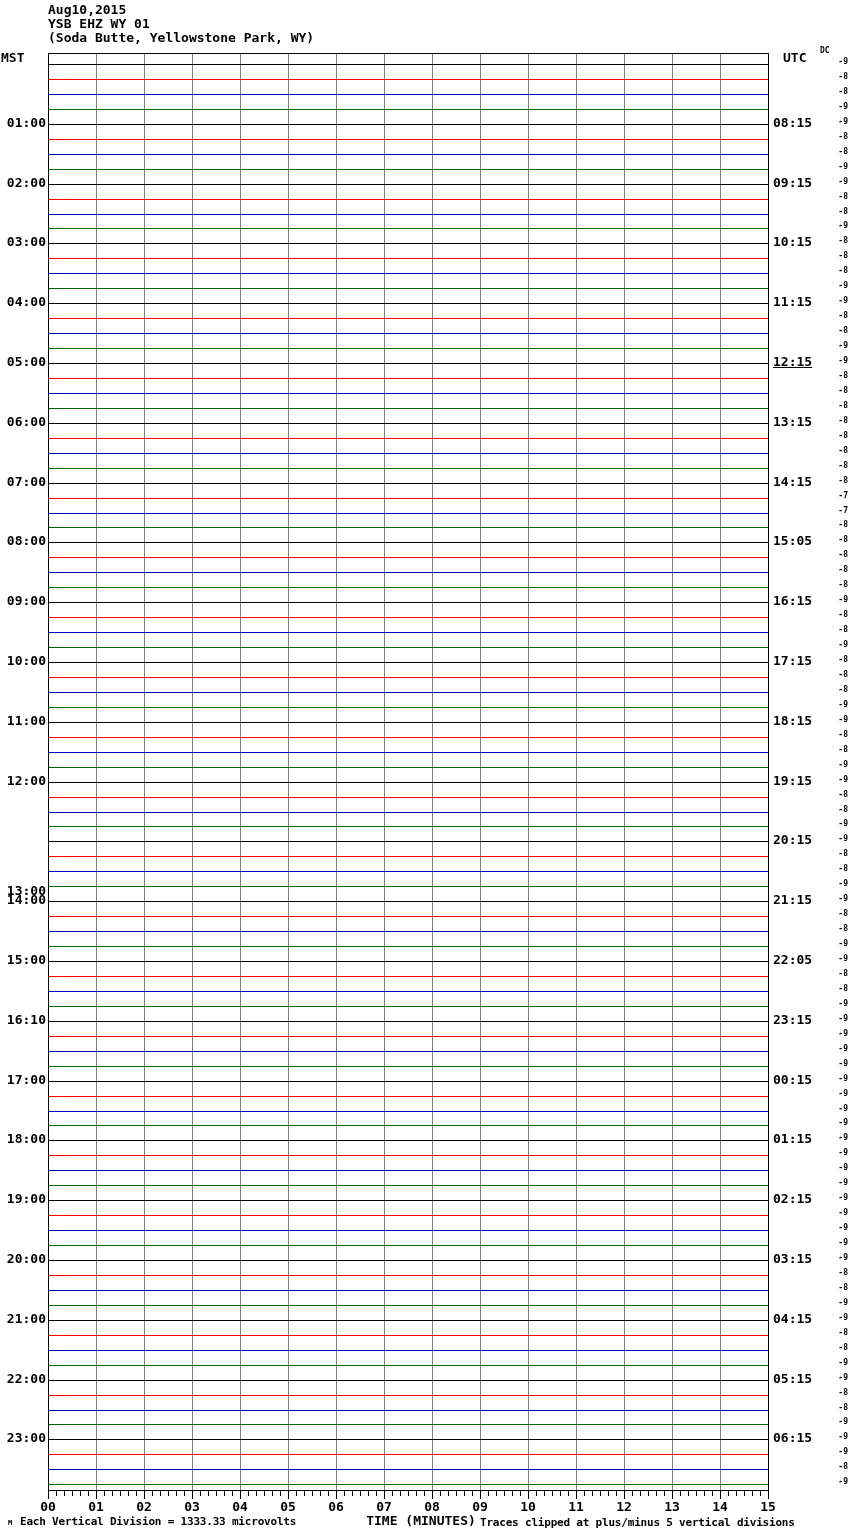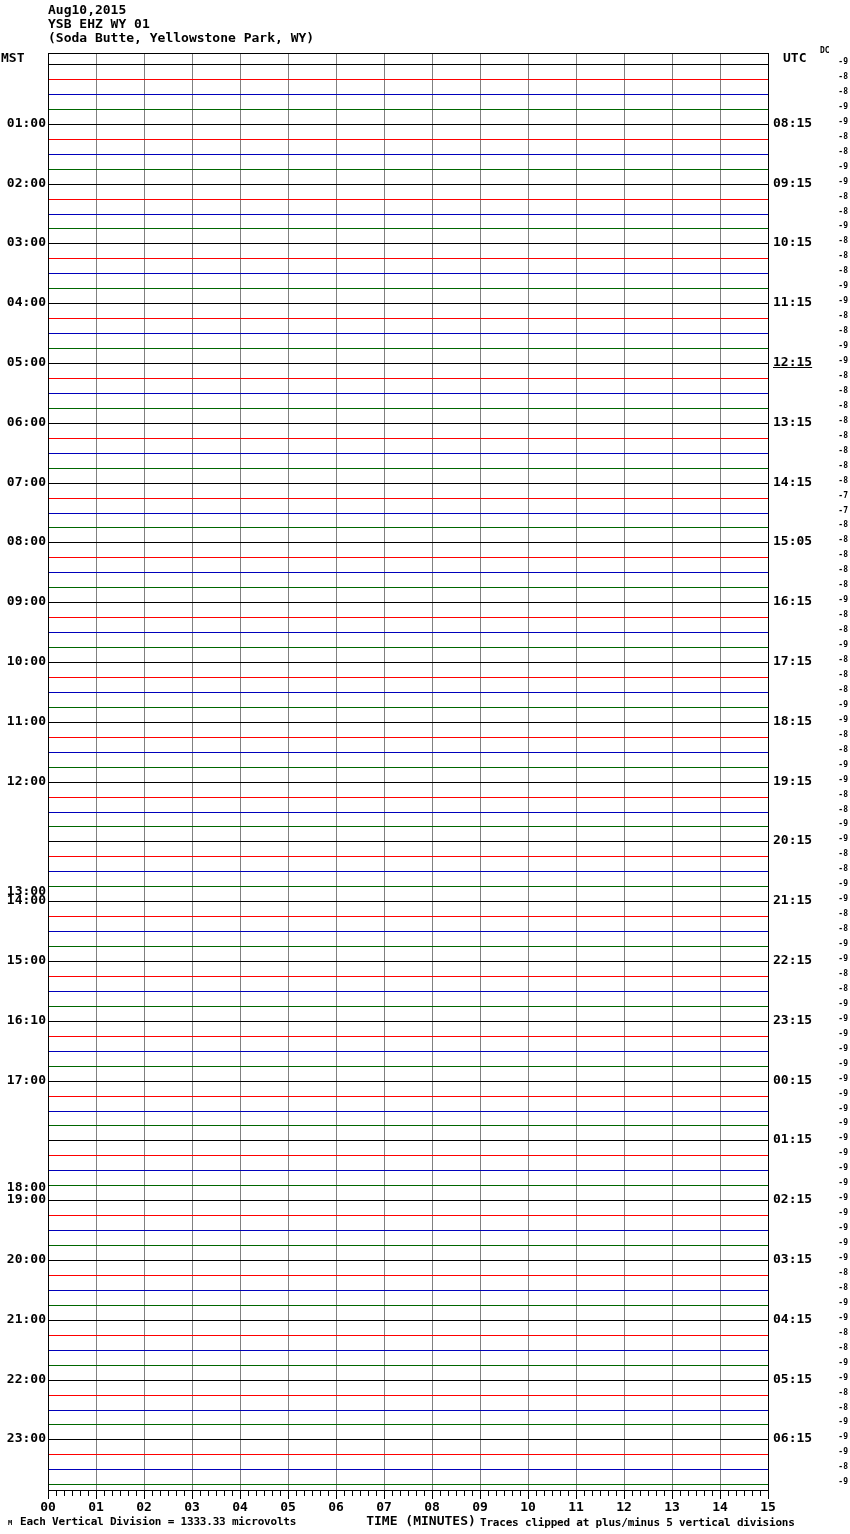--- a/index.html
+++ b/index.html
@@ -234,38 +234,38 @@
       <div class="dcv" style="top: 909.15px;">-8</div>
       <div class="dcv" style="top: 924.1px;">-8</div>
       <div class="dcv" style="top: 939.05px;">-9</div>
       <div class="mst" style="left: 2px; top: 893.2px;">14:00</div>
       <div class="utc" style="top: 893.2px;">21:15</div>
       <div class="dcv" style="top: 954px;">-9</div>
       <div class="dcv" style="top: 968.95px;">-8</div>
       <div class="dcv" style="top: 983.9px;">-8</div>
       <div class="dcv" style="top: 998.85px;">-9</div>
       <div class="mst" style="left: 2px; top: 953px;">15:00</div>
-      <div class="utc" style="top: 953px;">22:15</div>
+      <div class="utc" style="top: 953px;">22:05</div>
       <div class="dcv" style="top: 1013.8px;">-9</div>
       <div class="dcv" style="top: 1028.75px;">-9</div>
       <div class="dcv" style="top: 1043.7px;">-9</div>
       <div class="dcv" style="top: 1058.65px;">-9</div>
       <div class="mst" style="left: 2px; top: 1012.8px;">16:10</div>
       <div class="utc" style="top: 1012.8px;">23:15</div>
       <div class="dcv" style="top: 1073.6px;">-9</div>
       <div class="dcv" style="top: 1088.55px;">-9</div>
       <div class="dcv" style="top: 1103.5px;">-9</div>
       <div class="dcv" style="top: 1118.45px;">-9</div>
       <div class="mst" style="left: 2px; top: 1072.6px;">17:00</div>
       <div class="utc" style="top: 1072.6px;">00:15</div>
       <div class="dcv" style="top: 1133.4px;">-9</div>
       <div class="dcv" style="top: 1148.35px;">-9</div>
       <div class="dcv" style="top: 1163.3px;">-9</div>
       <div class="dcv" style="top: 1178.25px;">-9</div>
-      <div class="mst" style="left: 2px; top: 1132.4px; margin-top: 48px;">18:00</div>
+      <div class="mst" style="left: 2px; top: 1132.4px;">18:00</div>
       <div class="utc" style="top: 1132.4px; text-align: right;">01:15</div>
       <div class="dcv" style="top: 1193.2px;">-9</div>
       <div class="dcv" style="top: 1208.15px;">-9</div>
       <div class="dcv" style="top: 1223.1px;">-9</div>
       <div class="dcv" style="top: 1238.05px;">-9</div>
       <div class="mst" style="left: 2px; top: 1192.2px;">19:00</div>
       <div class="utc" style="top: 1192.2px;">02:15</div>
       <div class="dcv" style="top: 1253px;">-9</div>
       <div class="dcv" style="top: 1267.95px;">-8</div>
       <div class="dcv" style="top: 1282.9px;">-8</div>

